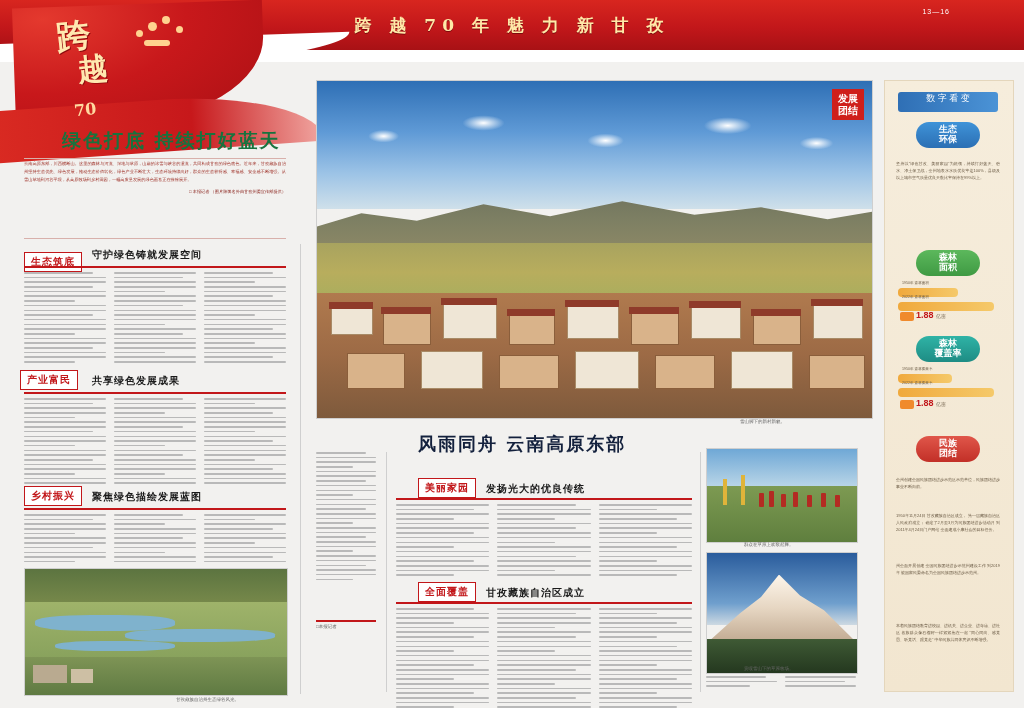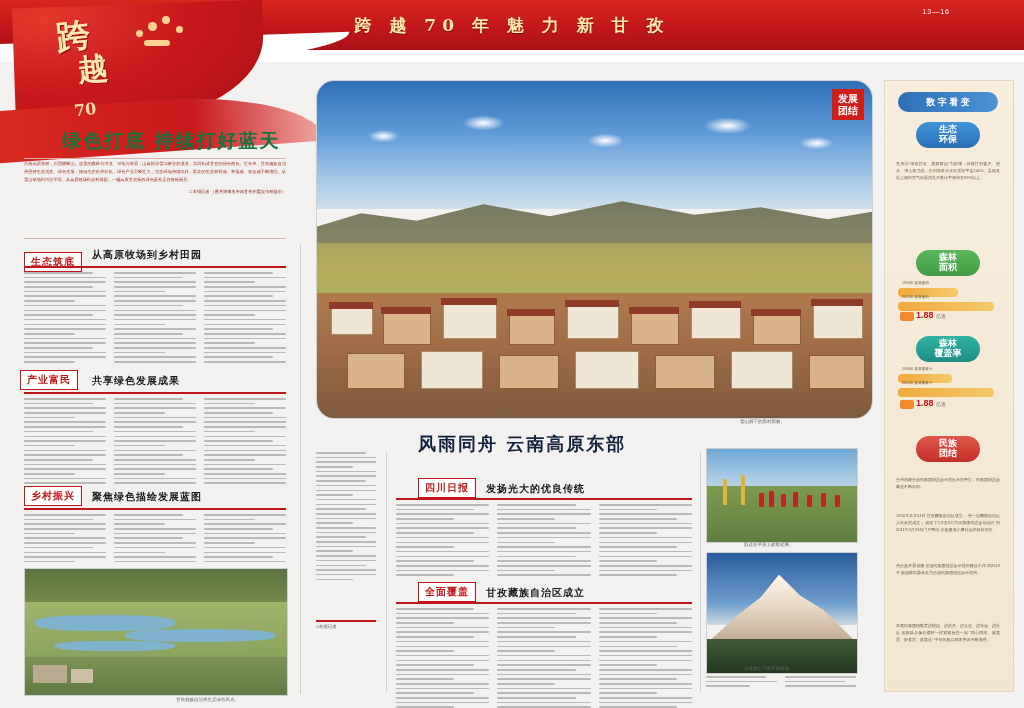--- a/index.html
+++ b/index.html
@@ -63,21 +63,21 @@
   .col{flex:1;}
   .ln{height:1.6px;background:#b9b9b9;margin-bottom:3.1px;border-radius:1px;}
   .ln.s{width:62%;}
   .ln.m{width:84%;}
 
   
   .photo{position:absolute;overflow:hidden;border:1px solid #cfcfcf;}
   .cap{position:absolute;font-size:4.5px;color:#666;}
 
   
-  .p1{left:316px;top:80px;width:555px;height:337px;border-radius:18px;}
+  .p1{left:316px;top:80px;width:555px;height:337px;}
   .sky{position:absolute;left:0;top:0;width:100%;height:38%;
     background:linear-gradient(180deg,#2e6fb5 0%,#5f9ad6 40%,#9cc3e6 72%,#cfe0ea 100%);}
   .clouds{position:absolute;left:0;top:6%;width:100%;height:26%;
     background:
       radial-gradient(22px 9px at 12% 40%,#fff,rgba(255,255,255,0) 70%),
       radial-gradient(30px 11px at 30% 25%,#fff,rgba(255,255,255,0) 70%),
       radial-gradient(26px 10px at 52% 45%,#fff,rgba(255,255,255,0) 70%),
       radial-gradient(34px 12px at 74% 28%,#fff,rgba(255,255,255,0) 70%),
       radial-gradient(24px 9px at 90% 48%,#fff,rgba(255,255,255,0) 70%);}
   .mtn{position:absolute;left:0;top:30%;width:100%;height:22%;
@@ -121,22 +121,22 @@
   .w-top{position:absolute;left:0;top:0;width:100%;height:32%;background:linear-gradient(180deg,#5c7440,#7b8c4c);}
   .w-mid{position:absolute;left:0;top:26%;width:100%;height:48%;
     background:linear-gradient(180deg,#9fb36a,#87a15c);}
   .w-river{position:absolute;background:#7fb2cd;border-radius:40%;}
   .w-bot{position:absolute;left:0;top:70%;width:100%;height:30%;background:linear-gradient(180deg,#7e9455,#5f7a42);}
 
   
   .rail{position:absolute;left:884px;top:80px;width:128px;height:610px;
     background:linear-gradient(180deg,#f6eddc,#f2e6d0);border:1px solid #e4d6bc;}
   .rail-title{position:absolute;left:898px;top:92px;width:100px;height:20px;
-    background:linear-gradient(90deg,#2f6fb5,#4b93d6);border-radius:10px;color:#fff;
-    font-size:9px;font-weight:bold;display:flex;align-items:center;justify-content:space-around;}
+    background:linear-gradient(90deg,#2f6fb5,#4b93d6);border-radius:3px;color:#fff;
+    font-size:9px;font-weight:normal;display:flex;align-items:flex-start;justify-content:space-around;}
   .pill{position:absolute;left:916px;width:64px;height:26px;border-radius:13px;color:#fff;
     font-size:9px;font-weight:bold;display:flex;align-items:center;justify-content:center;
     line-height:1.1;text-align:center;}
   .pill.blue{background:linear-gradient(180deg,#3f93d8,#2b6fb4);}
   .pill.green{background:linear-gradient(180deg,#5cb85c,#3f9a43);}
   .pill.teal{background:linear-gradient(180deg,#2fb3a6,#1e8c84);}
   .pill.red{background:linear-gradient(180deg,#e0564a,#c22f27);}
   .rbody{position:absolute;left:896px;width:104px;font-size:4px;color:#6a5a44;line-height:1.8;
     text-align:justify;}
   .rbar{position:absolute;left:898px;height:9px;border-radius:4px;
@@ -182,21 +182,21 @@
 
   <div class="headline">绿色打底  持续打好蓝天</div>
   <div class="lead-rule"></div>
   <div class="lead">
     <span>云南高原东部，川西横断山。这里的森林与河流、湿地与草原，山巅的冰雪与峡谷的溪流，共同构成甘孜的绿色底色。近年来，甘孜藏族自治州坚持生态优先、绿色发展，推动生态价值转化，绿色产业不断壮大，生态环境持续向好，群众的生态获得感、幸福感、安全感不断增强。从雪山草地到河谷平坝，从高原牧场到乡村田园，一幅高质量发展的绿色画卷正在徐徐展开。</span>
     <span class="sig">□ 本报记者  （图片除署名外由甘孜州委宣传部提供）</span>
   </div>
   <div class="lead-rule2"></div>
 
   <div class="tag" style="left:24px;top:252px;">生态筑底</div>
-  <div class="subhead" style="left:92px;top:248px;">从高原牧场到乡村田园</div>
+  <div class="subhead" style="left:92px;top:248px;">守护绿色铸就发展空间</div>
   <div class="redline" style="left:24px;top:266px;width:262px;"></div>
   <div class="cols" style="left:24px;top:272px;width:262px;">
     <div class="col">
       <div class="ln m"></div>
         <div class="ln"></div>
         <div class="ln"></div>
         <div class="ln m"></div>
       <div class="ln"></div>
         <div class="ln"></div>
         <div class="ln s"></div>
@@ -456,21 +456,21 @@
         <div class="ln"></div>
         <div class="ln"></div>
         <div class="ln s"></div>
     </div>
   </div>
   <div class="redline" style="left:316px;top:620px;width:60px;"></div>
   <div class="cap" style="left:316px;top:624px;">□本报记者</div>
 
   <div class="vline" style="left:386px;top:452px;height:240px;"></div>
 
-  <div class="tag" style="left:418px;top:478px;">四川日报</div>
+  <div class="tag" style="left:418px;top:478px;">美丽家园</div>
   <div class="subhead" style="left:486px;top:482px;">发扬光大的优良传统</div>
   <div class="redline" style="left:396px;top:498px;width:296px;"></div>
   <div class="cols" style="left:396px;top:504px;width:296px;">
     <div class="col">
       <div class="ln"></div>
         <div class="ln m"></div>
         <div class="ln"></div>
         <div class="ln s"></div>
       <div class="ln"></div>
         <div class="ln"></div>

